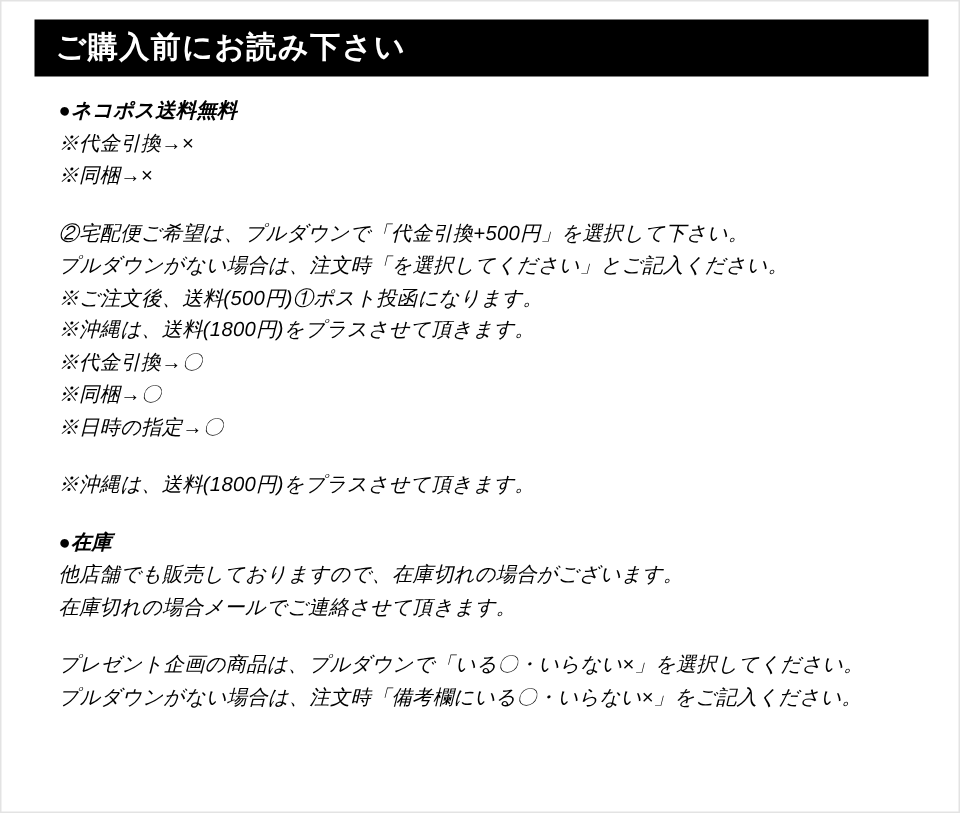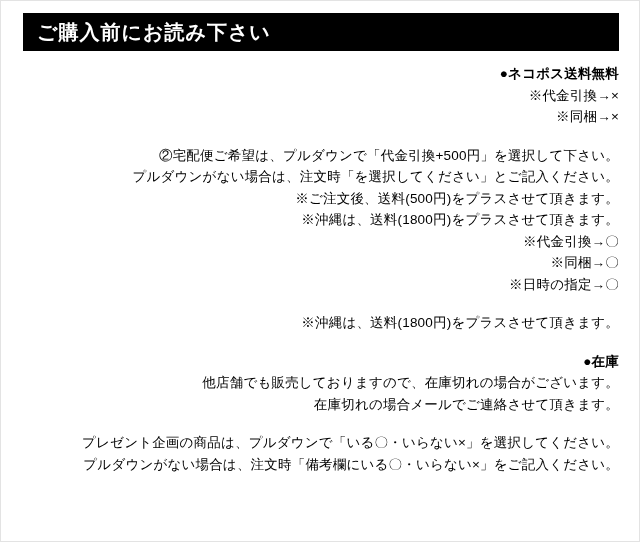--- a/index.html
+++ b/index.html
@@ -14,21 +14,20 @@
     color: #000000;
     overflow: hidden;
   }
   .page {
     position: relative;
     width: 640px;
     height: 542px;
     box-sizing: border-box;
     background: #ffffff;
     border: 1px solid #e3e3e3;
-    text-align: right;
   }
   .header-bar {
     position: absolute;
     left: 22px;
     top: 12px;
     width: 596px;
     height: 38px;
     background: #000000;
     display: flex;
     align-items: center;
@@ -43,20 +42,21 @@
     white-space: nowrap;
   }
   .content {
     position: absolute;
     left: 38px;
     top: 62px;
     width: 580px;
   }
   .block {
     margin-bottom: 17px;
+    font-style: italic;
   }
   .line {
     font-size: 13.5px;
     line-height: 21.5px;
     white-space: nowrap;
     letter-spacing: 0.2px;
   }
   .line.heading {
     font-weight: bold;
   }
@@ -70,21 +70,21 @@
   </div>
   <div class="content">
       <div class="block">
         <div class="line heading">●ネコポス送料無料</div>
         <div class="line">※代金引換→×</div>
         <div class="line">※同梱→×</div>
       </div>
       <div class="block">
         <div class="line">②宅配便ご希望は、プルダウンで「代金引換+500円」を選択して下さい。</div>
         <div class="line">プルダウンがない場合は、注文時「を選択してください」とご記入ください。</div>
-        <div class="line">※ご注文後、送料(500円)をプラスさせて頂きます。</div>
+        <div class="line">※ご注文後、送料(500円)①ポスト投函になります。</div>
         <div class="line">※沖縄は、送料(1800円)をプラスさせて頂きます。</div>
         <div class="line">※代金引換→〇</div>
         <div class="line">※同梱→〇</div>
         <div class="line">※日時の指定→〇</div>
       </div>
       <div class="block">
         <div class="line">※沖縄は、送料(1800円)をプラスさせて頂きます。</div>
       </div>
       <div class="block">
         <div class="line heading">●在庫</div>

